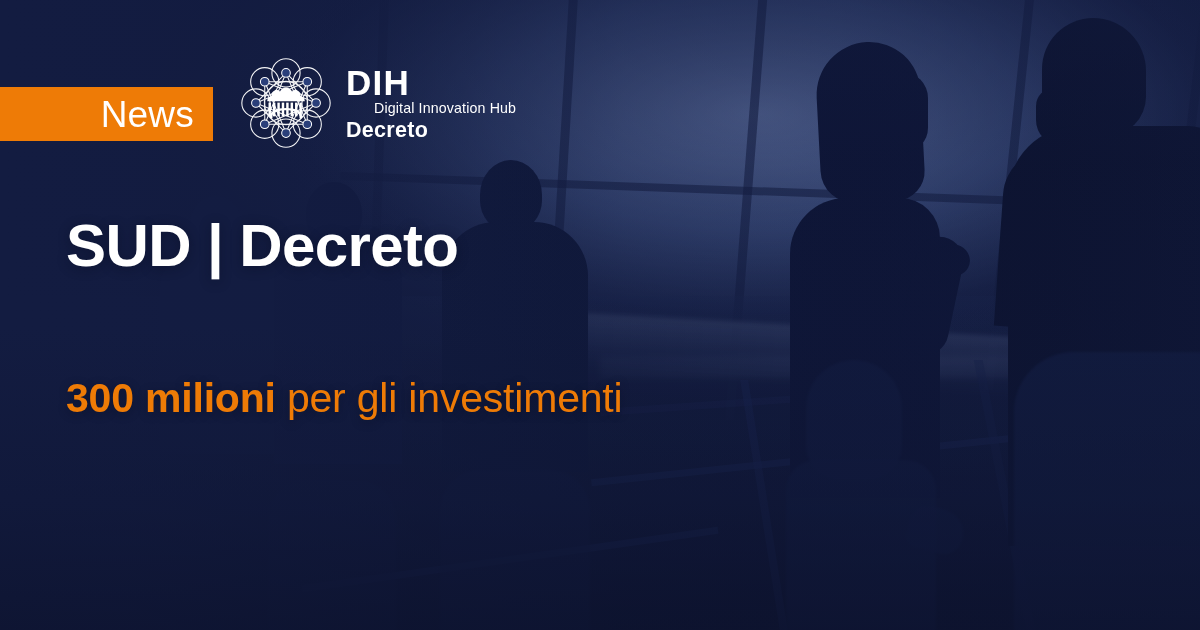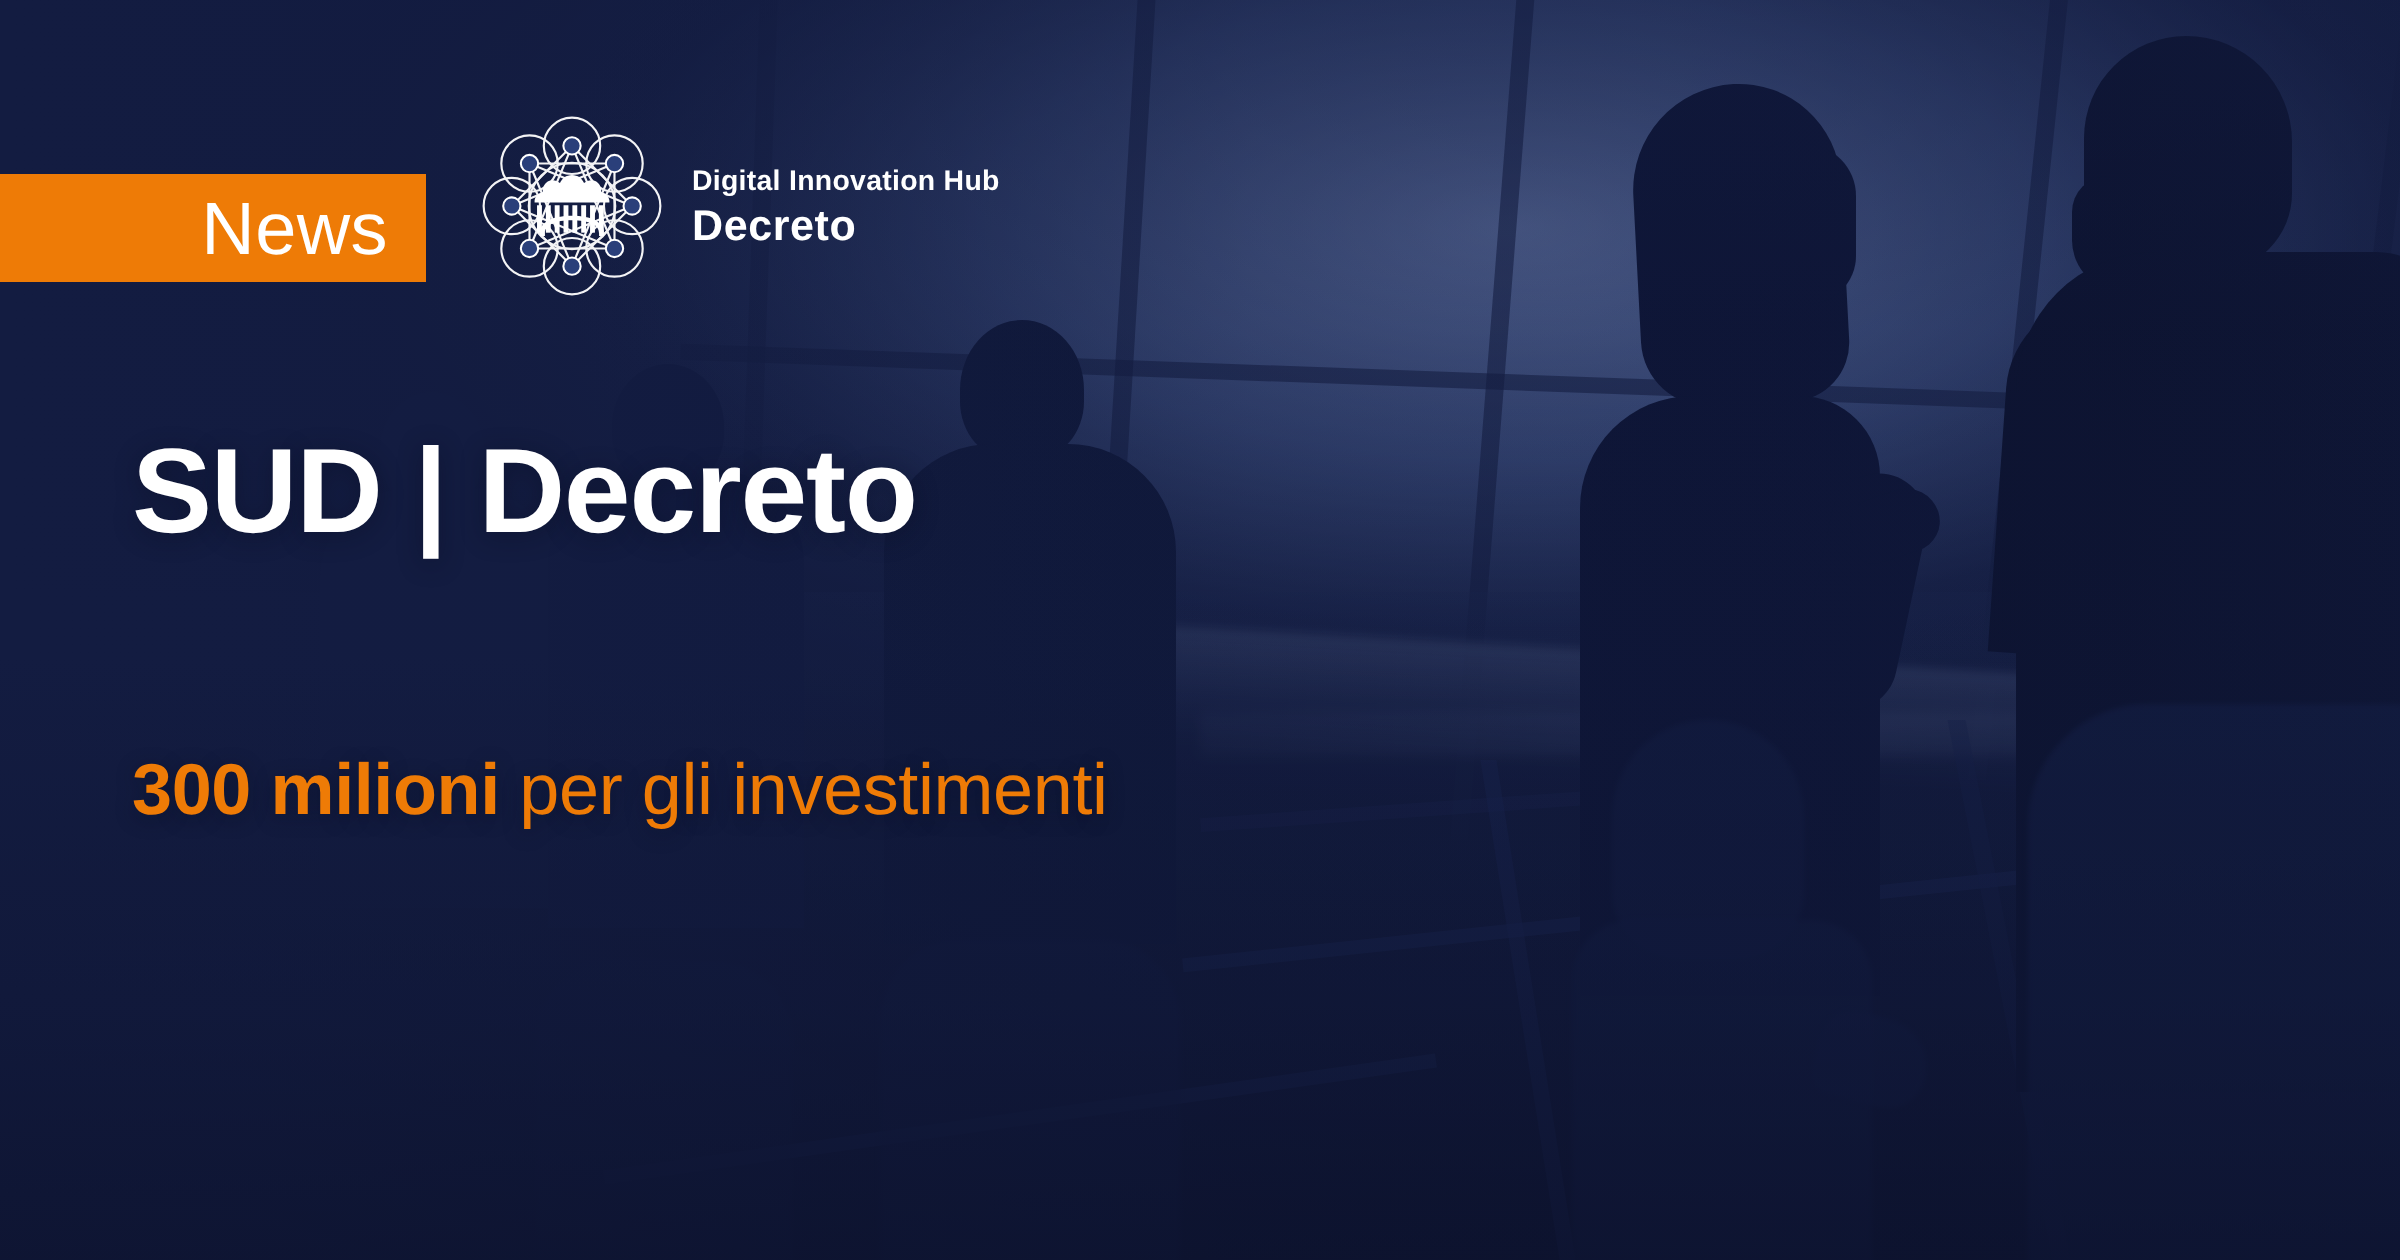--- a/index.html
+++ b/index.html
@@ -258,24 +258,25 @@
   .logo-dih {
     color: #ffffff;
     font-size: 35px;
     font-weight: 700;
     letter-spacing: 1.2px;
     line-height: .96;
   }
   .logo-sub {
     color: #ffffff;
     font-size: 14.2px;
-    font-weight: 700;
+    font-weight: 400;
     letter-spacing: .15px;
     line-height: 1.25;
     margin-top: 1px;
+    margin-left: 28px;
   }
   .logo-region {
     color: #ffffff;
     font-size: 21.5px;
     font-weight: 700;
     letter-spacing: .3px;
     line-height: 1.1;
     margin-top: 1px;
   }
 
@@ -292,21 +293,21 @@
     text-shadow: 0 2px 12px rgba(8,13,33,.45);
   }
   .headline .l2 { display: block; }
 
   
   .subhead {
     position: absolute;
     left: 66px;
     top: 372px;
     color: #ee7b06;
-    font-size: 36px;
+    font-size: 41px;
     font-weight: 400;
     line-height: 1.27;
     letter-spacing: -0.2px;
     text-shadow: 0 2px 10px rgba(8,13,33,.40);
   }
   .subhead .amount { font-weight: 700; }
   .subhead .l2 { display: block; }
 </style>
 </head>
 <body>
@@ -410,20 +411,21 @@
           <rect x="40.8" y="49.6" width="2.6" height="14.6"></rect>
           <rect x="45.5" y="49.6" width="2.6" height="14.6"></rect>
           <rect x="50.2" y="49.6" width="2.6" height="14.6"></rect>
           <rect x="54.9" y="49.6" width="2.6" height="14.6"></rect>
           <rect x="59.6" y="49.6" width="2.6" height="14.6"></rect>
           <rect x="64.3" y="49.6" width="2.6" height="14.6"></rect>
           <path d="M33 64.2 c0 -5.6 6.6 -9 17 -9 c10.4 0 17 3.4 17 9 l0 1.7 l-2.6 0 l0 -1.7 c0 -4.1 -5.6 -6.6 -14.4 -6.6 c-8.8 0 -14.4 2.5 -14.4 6.6 l0 1.7 l-2.6 0 z"></path>
         </g>
       </svg>
       <div class="logo-words">
+        <div class="logo-dih">DIH</div>
         <div class="logo-sub">Digital Innovation Hub</div>
         <div class="logo-region">Decreto</div>
       </div>
     </div>
 
     <div class="headline">
       <span class="l1">SUD | Decreto</span>
     </div>
 
     <div class="subhead">

